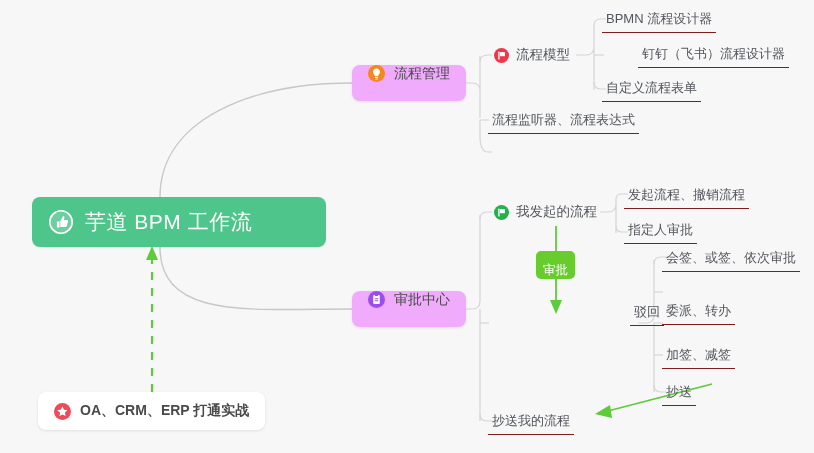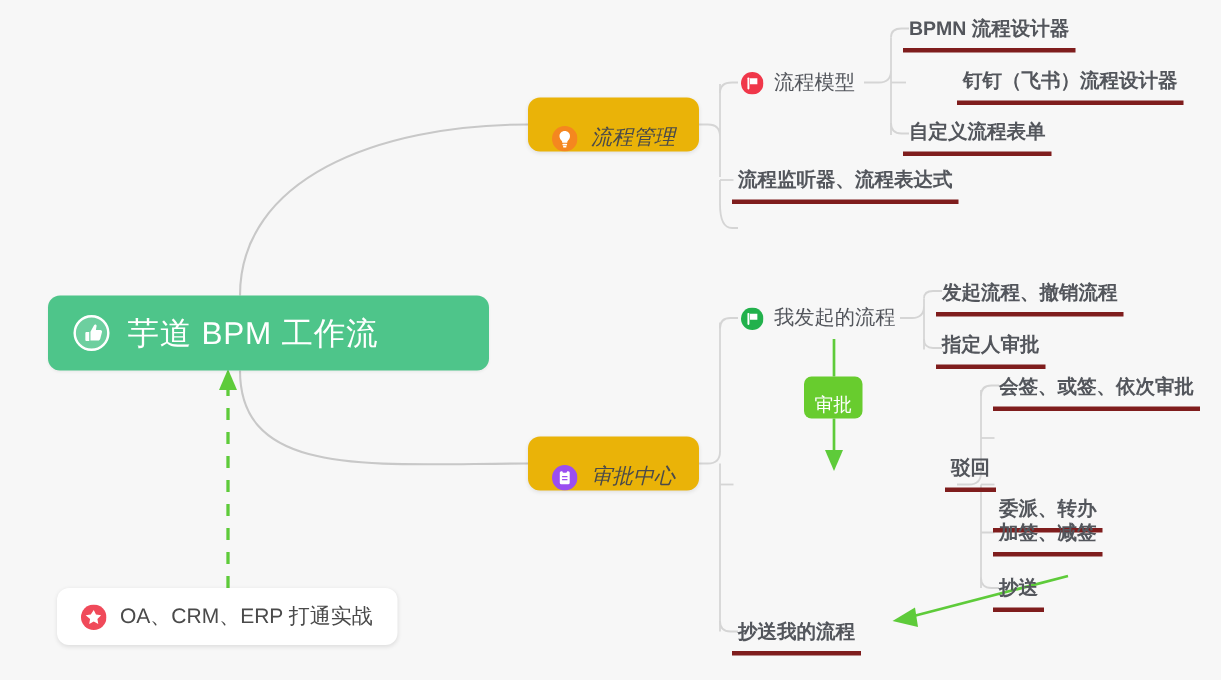--- a/index.html
+++ b/index.html
@@ -48,50 +48,50 @@
   .root-label {
     color: #ffffff;
     font-size: 21px;
     letter-spacing: 0.5px;
     white-space: nowrap;
   }
 
   
   .topic-node {
     position: absolute;
-    background: #eab308;
+    background: #f0abfc;
     border-radius: 8px;
     display: flex;
-    align-items: flex-end;
+    align-items: flex-start;
     padding: 0 16px;
     height: 36px;
     box-sizing: border-box;
     box-shadow: 0 1px 3px rgba(0,0,0,0.10);
     white-space: nowrap;
-    font-style: italic;
   }
   .topic-label {
     font-size: 14px;
     color: #4a4a4a;
   }
 
   
   .note-node {
     position: absolute;
     left: 38px;
     top: 392px;
     height: 38px;
     background: #ffffff;
     border-radius: 8px;
     display: flex;
     align-items: center;
     padding: 0 16px;
     box-sizing: border-box;
     box-shadow: 0 1px 3px rgba(0,0,0,0.10);
     white-space: nowrap;
+    font-weight: bold;
   }
   .note-label {
     font-size: 14px;
     color: #4a4a4a;
   }
 
   
   .sub-node {
     position: absolute;
     display: flex;
@@ -104,23 +104,22 @@
     color: #53565c;
   }
 
   
   .leaf-node {
     position: absolute;
     font-size: 13px;
     color: #53565c;
     white-space: nowrap;
     padding: 2px 4px 4px 4px;
-    border-bottom: 3px solid #7f1d1d;
-    box-sizing: border-box;
-    font-weight: bold;
+    border-bottom: 1px solid #7f1d1d;
+    box-sizing: border-box;
   }
 
   
   .badge-node {
     position: absolute;
     left: 536px;
     top: 251px;
     width: 39px;
     height: 28px;
     background: #68cc2e;
@@ -270,19 +269,19 @@
     </span>
     <span class="sub-label">我发起的流程</span>
   </div>
 
   <div class="leaf-node" style="left:624px; top:184px;">发起流程、撤销流程</div>
   <div class="leaf-node" style="left:624px; top:219px;">指定人审批</div>
 
 
   <div class="leaf-node" style="left:662px; top:247px;">会签、或签、依次审批</div>
   <div class="leaf-node" style="left:630px; top:281px;margin-top:20px;">驳回</div>
-  <div class="leaf-node" style="left:662px; top:328px;">委派、转办</div>
+  <div class="leaf-node" style="left:662px; top:300px;">委派、转办</div>
   <div class="leaf-node" style="left:662px; top:344px;">加签、减签</div>
   <div class="leaf-node" style="left:662px; top:381px;">抄送</div>
 
   <div class="leaf-node" style="left:488px; top:410px;">抄送我的流程</div>
 
 </div>
 
 </body></html>

